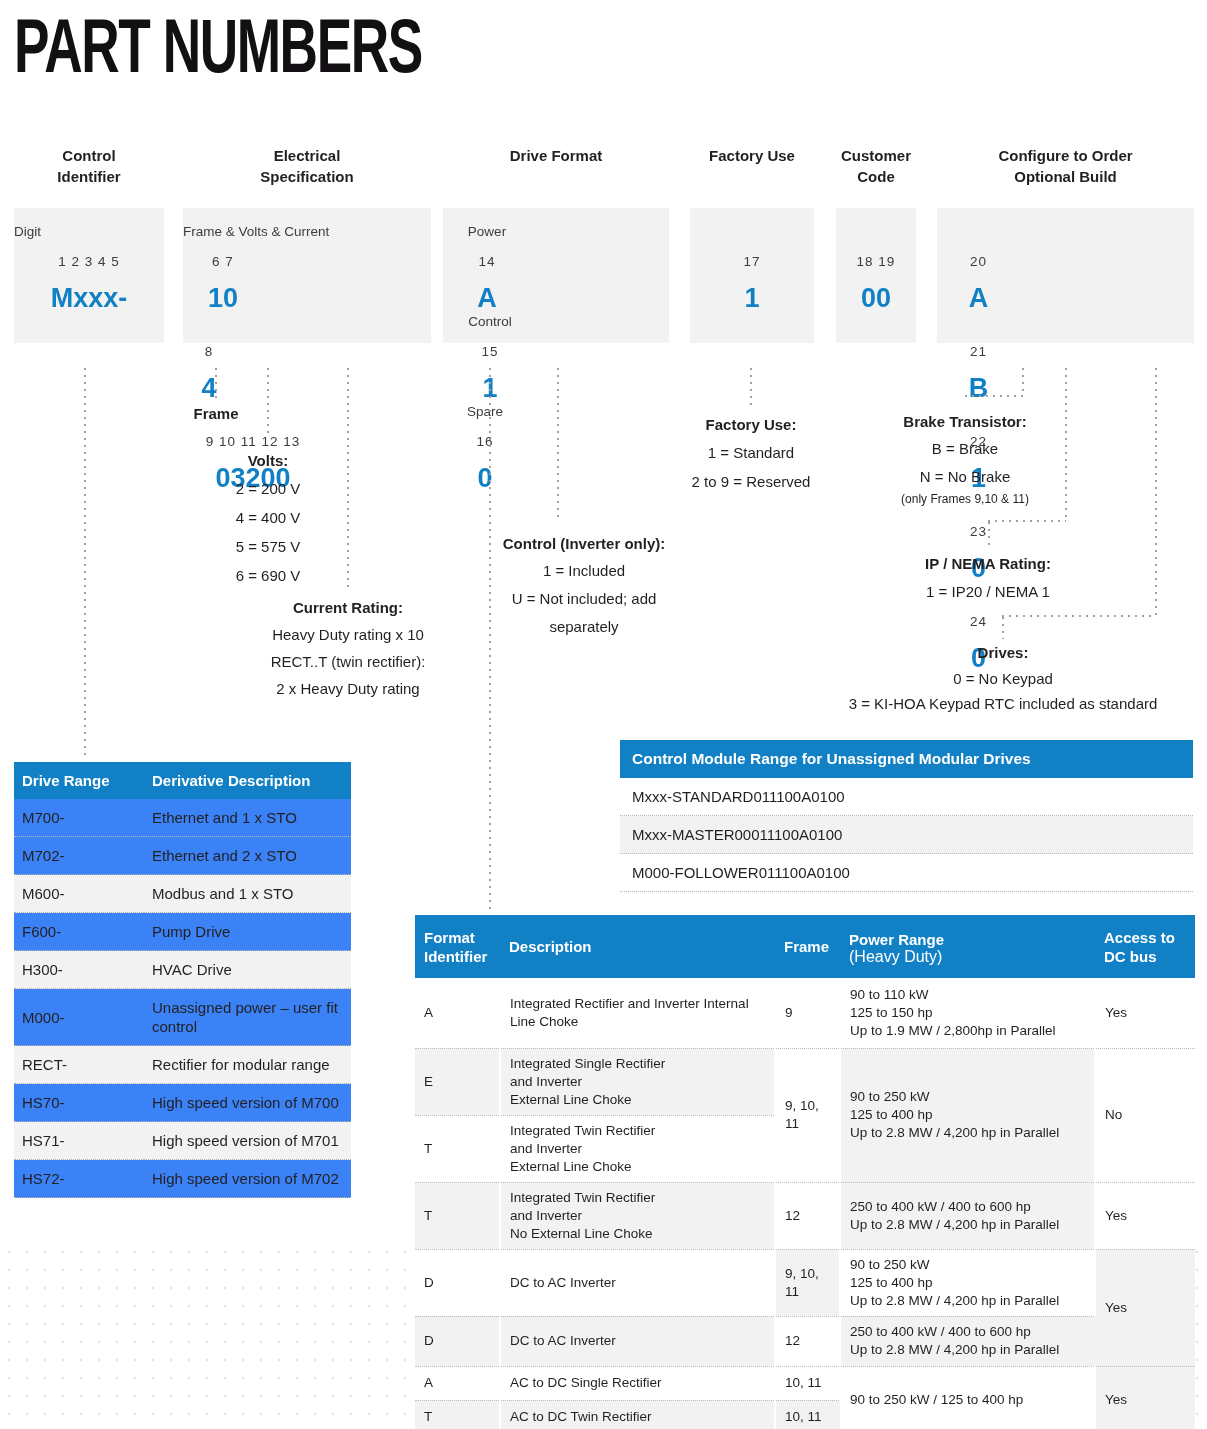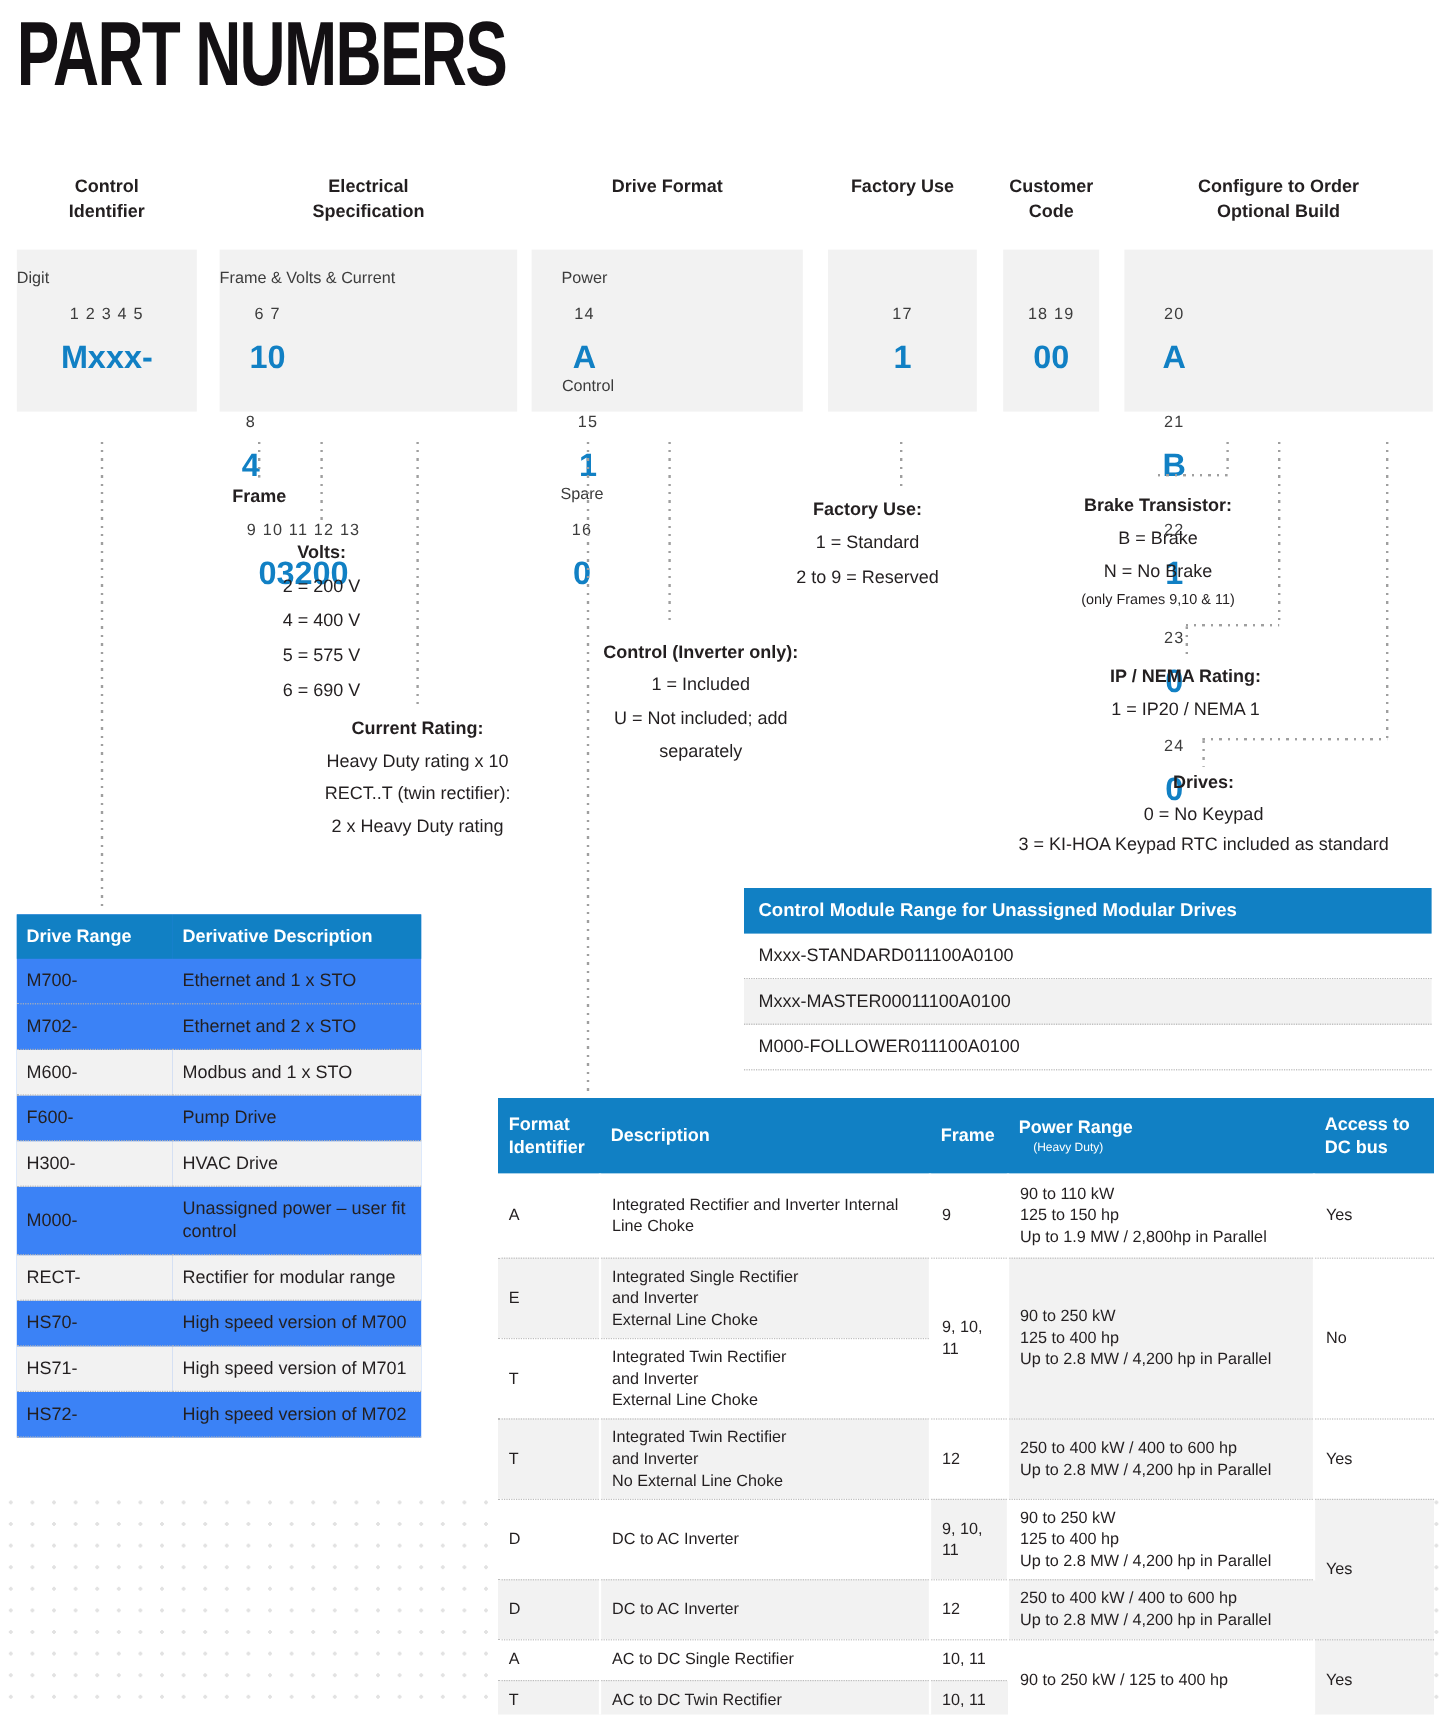--- a/index.html
+++ b/index.html
@@ -48,21 +48,21 @@
   .ann{position:absolute;text-align:center;color:var(--dark);font-size:15px;}
   .ann-title{font-weight:bold;line-height:26px;}
   .ann-item{line-height:29px;}
   .ann-note{font-size:12px;line-height:17px;}
   .ann-frame{left:171px;top:401px;width:90px}
   .ann-volts{left:178px;top:448px;width:180px}
   .ann-current{left:217px;top:595px;width:262px}
   .ann-current .ann-item{line-height:27px}
   .ann-control{left:468px;top:531px;width:232px}
   .ann-control .ann-item{line-height:28px}
-  .ann-factory{left:613px;top:412px;width:220px}
+  .ann-factory{left:641px;top:412px;width:220px}
   .ann-brake{left:854px;top:409px;width:222px}
   .ann-brake .ann-item{line-height:28px}
   .ann-ip{left:868px;top:551px;width:240px}
   .ann-keypad{left:822px;top:640px;width:362px}
   .ann-keypad .ann-item{line-height:25px}
 
   
   .drive-table{position:absolute;left:14px;top:762px;width:337px;border-collapse:collapse;
                table-layout:fixed;background:#3b82f6;}
   .drive-table th{background:var(--blue);color:#fff;font-size:15px;font-weight:bold;text-align:left;
@@ -74,21 +74,21 @@
   
   .cm-box{position:absolute;left:620px;top:740px;width:573px;background:#fff;}
   .cm-header{background:var(--blue);color:#fff;font-weight:bold;font-size:15.5px;padding:9px 12px;line-height:20px;}
   .cm-row{font-size:15px;color:var(--dark);padding:9px 12px;line-height:19px;border-bottom:1px dotted #b4b4b4;}
   .cm-row.odd{background:var(--gray);}
 
   
   .format-table{position:absolute;left:415px;top:915px;width:780px;border-collapse:collapse;table-layout:fixed;}
   .format-table thead th{background:var(--blue);color:#fff;font-size:15px;font-weight:bold;text-align:left;
                          vertical-align:middle;padding:6px 9px;line-height:19px;}
-  .format-table thead .sub{font-size:10px;font-weight:normal;line-height:15px;margin-left:12px;}
+  .format-table thead .sub{font-size:16px;font-weight:normal;line-height:15px;}
   .format-table tbody td{font-size:13.5px;color:var(--dark);padding:6px 9px;vertical-align:middle;
                          line-height:18px;border-bottom:1px dotted #bcbcbc;}
   .format-table tbody td:not(:last-child){border-right:2px solid #fff;}
   .format-table td.cg{background:var(--gray);}
   .format-table td.cw{background:#fff;}
 </style>
 </head>
 <body>
 
 <div class="page">

